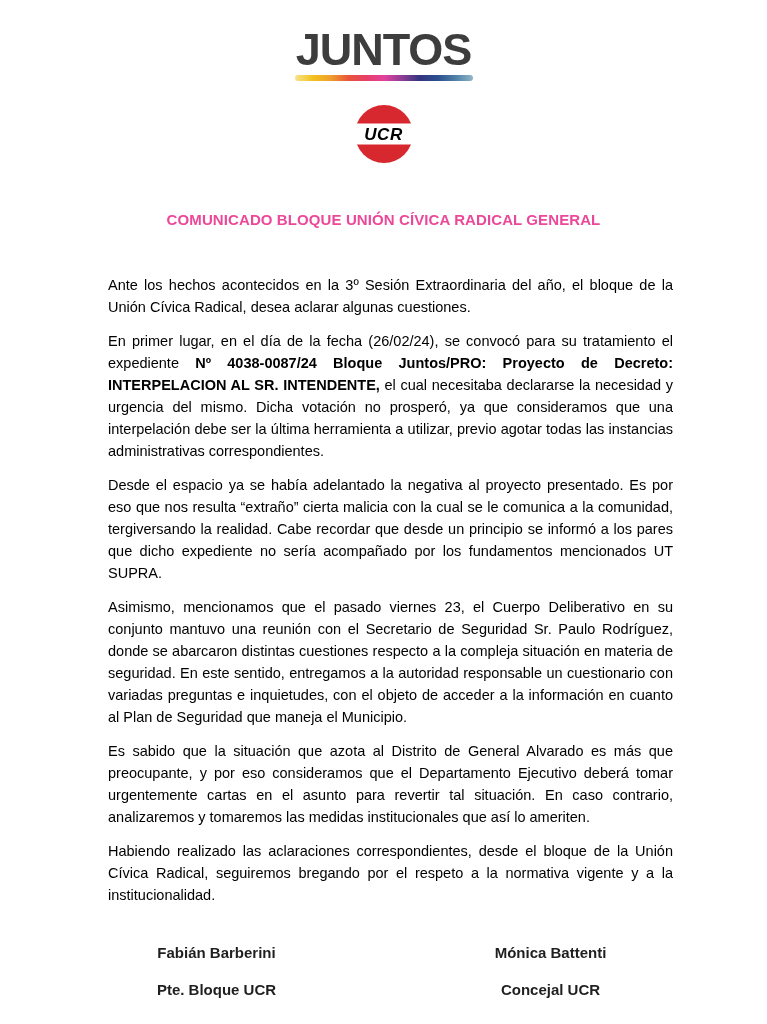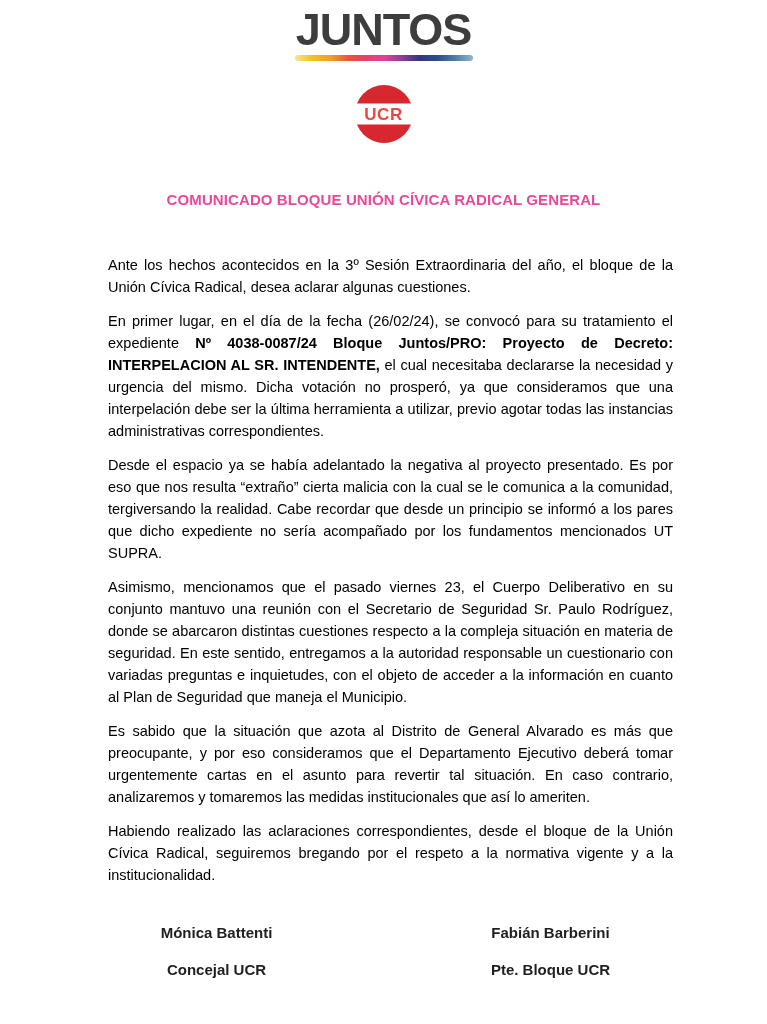--- a/index.html
+++ b/index.html
@@ -13,21 +13,21 @@
   }
   .page {
     width: 767px;
     height: 1024px;
     position: relative;
     background: #ffffff;
   }
 
   
   .header {
-    padding-top: 8px;
+    padding-top: 28px;
     text-align: center;
   }
   .wordmark {
     display: inline-block;
     font-weight: bold;
     font-size: 45px;
     line-height: 44px;
     letter-spacing: -1px;
     color: #3d3d3d;
   }
@@ -54,21 +54,22 @@
     height: 21px;
     background: #ffffff;
     display: flex;
     align-items: center;
     justify-content: center;
   }
   .ucr-band span {
     font-weight: bold;
     font-size: 17px;
     letter-spacing: 0.5px;
-    color: #ef4444;
+    color: #000000;
+    font-style: italic;
   }
 
   
   .doc-title {
     margin-top: 48px;
     text-align: center;
     font-weight: bold;
     font-size: 15px;
     color: #ec4899;
     letter-spacing: 0.1px;
@@ -124,22 +125,22 @@
     <p>Ante los hechos acontecidos en la 3º Sesión Extraordinaria del año, el bloque de la Unión Cívica Radical, desea aclarar algunas cuestiones.</p>
     <p><span>En primer lugar, en el día de la fecha (26/02/24), se convocó para su tratamiento el expediente </span><span class="b">Nº 4038-0087/24 Bloque Juntos/PRO: Proyecto de Decreto: INTERPELACION AL SR. INTENDENTE,</span><span> el cual necesitaba declararse la necesidad y urgencia del mismo. Dicha votación no prosperó, ya que consideramos que una interpelación debe ser la última herramienta a utilizar, previo agotar todas las instancias administrativas correspondientes.</span></p>
     <p>Desde el espacio ya se había adelantado la negativa al proyecto presentado. Es por eso que nos resulta “extraño” cierta malicia con la cual se le comunica a la comunidad, tergiversando la realidad. Cabe recordar que desde un principio se informó a los pares que dicho expediente no sería acompañado por los fundamentos mencionados UT SUPRA.</p>
     <p>Asimismo, mencionamos que el pasado viernes 23, el Cuerpo Deliberativo en su conjunto mantuvo una reunión con el Secretario de Seguridad Sr. Paulo Rodríguez, donde se abarcaron distintas cuestiones respecto a la compleja situación en materia de seguridad. En este sentido, entregamos a la autoridad responsable un cuestionario con variadas preguntas e inquietudes, con el objeto de acceder a la información en cuanto al Plan de Seguridad que maneja el Municipio.</p>
     <p>Es sabido que la situación que azota al Distrito de General Alvarado es más que preocupante, y por eso consideramos que el Departamento Ejecutivo deberá tomar urgentemente cartas en el asunto para revertir tal situación. En caso contrario, analizaremos y tomaremos las medidas institucionales que así lo ameriten.</p>
     <p>Habiendo realizado las aclaraciones correspondientes, desde el bloque de la Unión Cívica Radical, seguiremos bregando por el respeto a la normativa vigente y a la institucionalidad.</p>
   </div>
 
   <div class="signatures">
     <div class="sig-col">
+      <div class="sig-name">Fabián Barberini</div>
+      <div class="sig-role">Pte. Bloque UCR</div>
+    </div>
+    <div class="sig-col">
       <div class="sig-name">Mónica Battenti</div>
       <div class="sig-role">Concejal UCR</div>
-    </div>
-    <div class="sig-col">
-      <div class="sig-name">Fabián Barberini</div>
-      <div class="sig-role">Pte. Bloque UCR</div>
     </div>
   </div>
 
 </div>
 
 </body></html>

